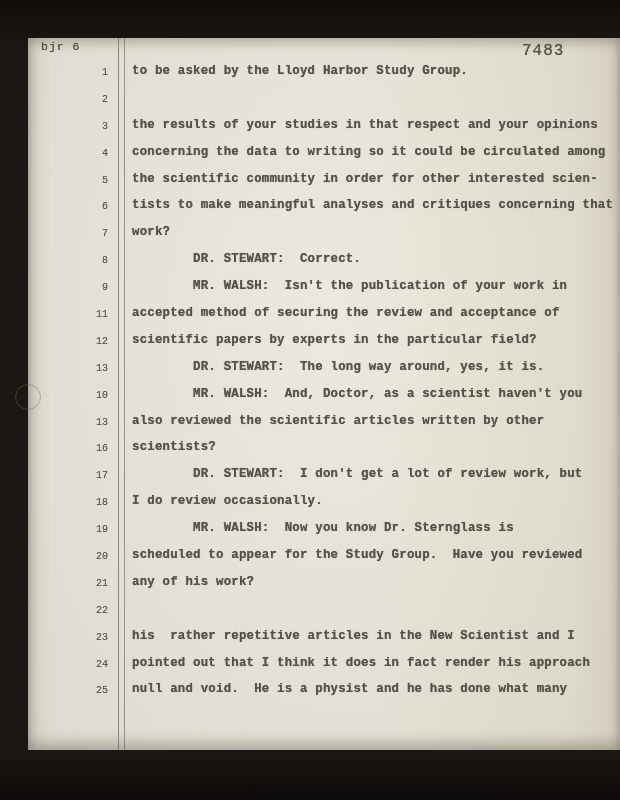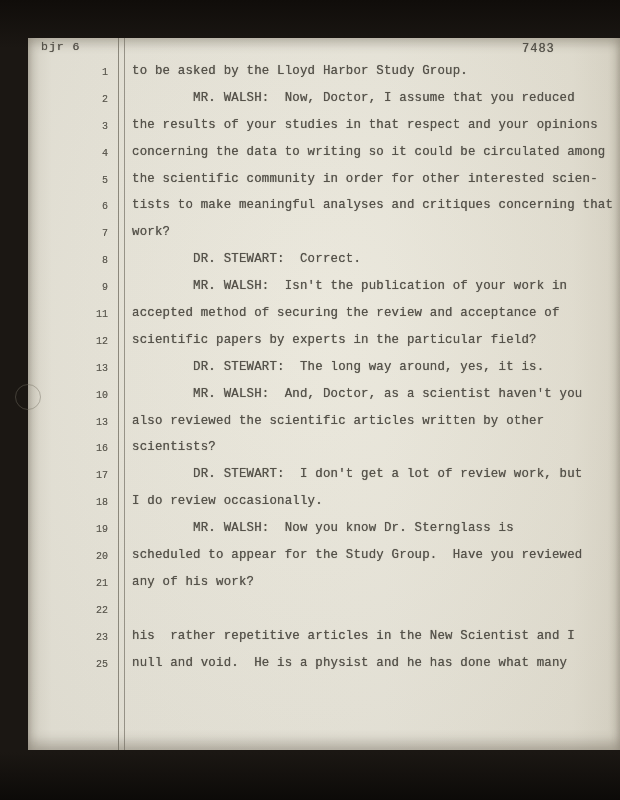--- a/index.html
+++ b/index.html
@@ -31,41 +31,42 @@
   .ink{
     color:#55524a;
     text-shadow:0 0 0.7px rgba(85,82,74,0.85);
   }
   #header-left{
     position:absolute;left:13px;top:2px;
     font-size:11.5px;letter-spacing:1px;
   }
   #page-number{
     position:absolute;left:494px;top:4px;
-    font-size:12px;letter-spacing:1px;
+    font-size:16px;letter-spacing:1px;
   }
   #lines{
     position:absolute;left:0;top:23px;right:0;
   }
   .t-row{
     position:relative;
     height:26.9px;
   }
   .t-num{
     position:absolute;left:0;top:6px;width:80px;
     text-align:right;
     font-size:10px;
     color:#5e5b52;
     text-shadow:0 0 0.5px rgba(94,91,82,0.7);
   }
   .t-text{
     position:absolute;left:104px;top:3px;right:4px;
     font-size:12.4px;
     white-space:pre;
     letter-spacing:0.2px;
+    font-weight:bold;
   }
   #hole-punch{
     position:absolute;
     left:-13px;top:346px;
     width:24px;height:24px;
     border-radius:50%;
     border:1.5px solid rgba(115,110,98,0.45);
     background:transparent;
   }
 </style>
@@ -82,21 +83,20 @@
 
   <div id="page-number" class="ink">7483</div>
 
   <div id="lines">
       <div class="t-row">
         <span class="t-num">1</span>
         <span class="t-text ink">to be asked by the Lloyd Harbor Study Group.</span>
       </div>
       <div class="t-row">
         <span class="t-num">2</span>
-        <span class="t-text ink">        MR. WALSH:  Now, Doctor, I assume that you reduced</span>
       </div>
       <div class="t-row">
         <span class="t-num">3</span>
         <span class="t-text ink">the results of your studies in that respect and your opinions</span>
       </div>
       <div class="t-row">
         <span class="t-num">4</span>
         <span class="t-text ink">concerning the data to writing so it could be circulated among</span>
       </div>
       <div class="t-row">
@@ -164,17 +164,21 @@
         <span class="t-text ink">any of his work?</span>
       </div>
       <div class="t-row">
         <span class="t-num">22</span>
       </div>
       <div class="t-row">
         <span class="t-num">23</span>
         <span class="t-text ink">his  rather repetitive articles in the New Scientist and I</span>
       </div>
       <div class="t-row">
+        <span class="t-num">24</span>
+        <span class="t-text ink">pointed out that I think it does in fact render his approach</span>
+      </div>
+      <div class="t-row">
         <span class="t-num">25</span>
         <span class="t-text ink">null and void.  He is a physist and he has done what many</span>
       </div>
     </div>
 </div>
 
 </body></html>

